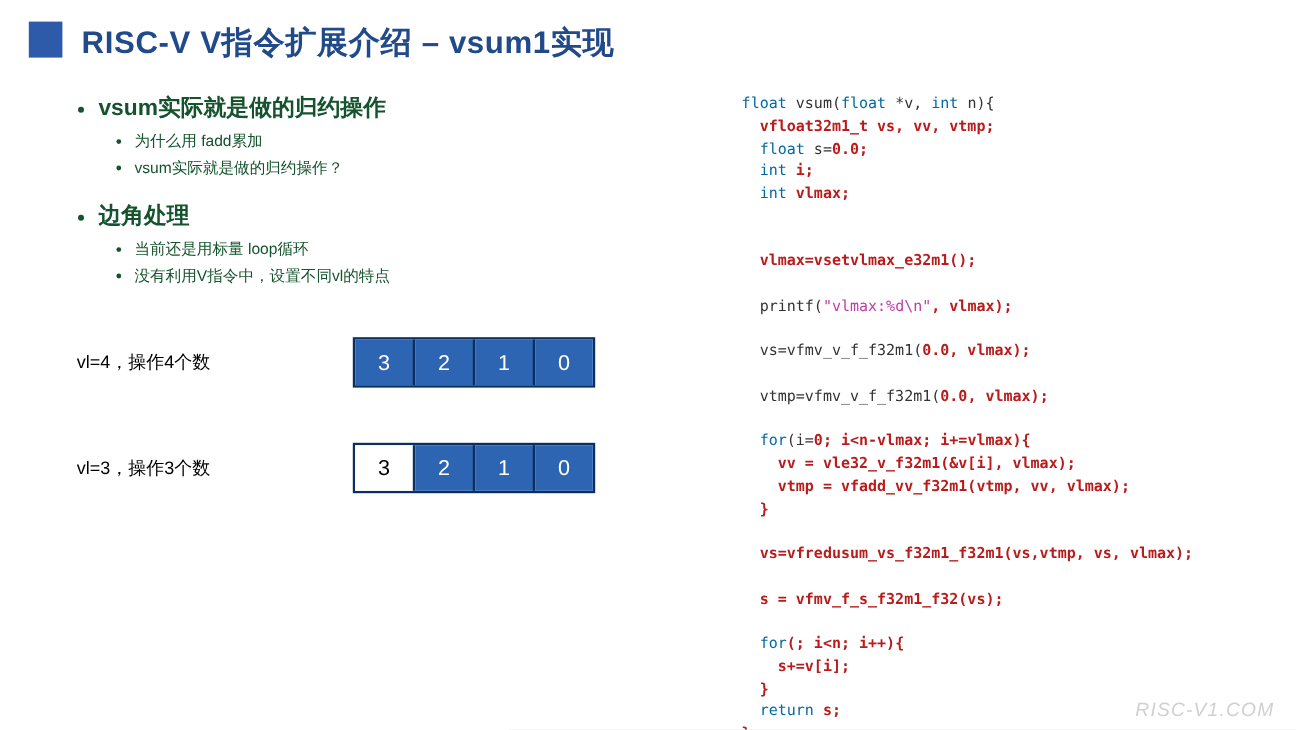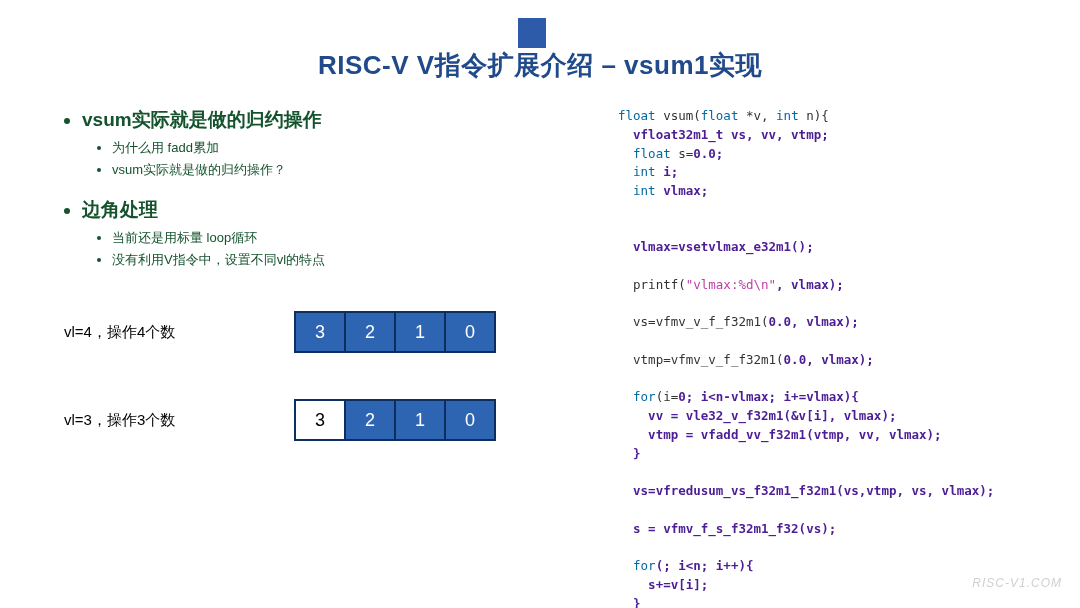--- a/index.html
+++ b/index.html
@@ -1,17 +1,17 @@
 <!DOCTYPE html>
 <html><head>
 <meta charset="utf-8">
 <style>
   body{margin:0;padding:0;background:#e5e5e5;font-family:"Microsoft YaHei","Heiti SC",Arial,sans-serif;}
   .slide{width:1080px;height:608px;background:#fff;position:relative;box-sizing:border-box;}
-  .titlebar{display:flex;align-items:center;padding:18px 24px 0 24px;flex-direction:column;}
+  .titlebar{display:flex;padding:18px 24px 0 24px;}
   .titlebar .accent{width:28px;height:30px;background:#2d5aa9;margin-right:16px;}
   .titlebar h1{font-size:26px;font-weight:700;color:#214a8a;margin:0;letter-spacing:0.5px;}
   .logo{position:absolute;top:18px;right:28px;}
   .logo .perfx{font-size:26px;font-weight:700;color:#2b2b2b;letter-spacing:-0.5px;}
   .logo .swoosh{position:absolute;top:-2px;left:58px;width:60px;height:14px;}
   .logo .lab{color:#3f73c2;}
   .content{display:flex;padding:24px 28px 0 64px;gap:24px;}
   .left{flex:0 0 530px;}
   .right{flex:1;min-width:0;}
   ul.outer{list-style:disc;margin:0;padding-left:18px;font-size:19px;font-weight:700;color:#14532d;}
@@ -22,22 +22,22 @@
   .vrow{display:flex;align-items:center;margin-bottom:46px;}
   .vlabel{width:230px;font-size:15px;}
   .cells{display:flex;border:2px solid #0c2f5f;}
   .cell{width:48px;height:38px;display:flex;align-items:center;justify-content:center;font-size:18px;border-right:2px solid #0c2f5f;}
   .cell:last-child{border-right:none;}
   .blue{background:#2d65b2;color:#fff;}
   .white{background:#fff;color:#000;}
   pre.code{font-family:Consolas,Menlo,monospace;font-size:12.5px;line-height:1.5;margin:0;white-space:pre;color:#333;}
   .k{color:#0369a1;}
   .s{color:#bd3fa5;}
-  .b{font-weight:700;color:#4c1d95;}
-  .watermark{position:absolute;right:18px;bottom:18px;font-size:12px;color:#d0d0d0;letter-spacing:1px;font-style:italic;}
+  .b{font-weight:700;color:#b91c1c;}
+  .watermark{position:absolute;right:18px;bottom:6px;font-size:16px;color:#d0d0d0;letter-spacing:1px;font-style:italic;}
 </style>
 </head>
 <body>
 
 <div class="slide">
   <div class="titlebar">
     <div class="accent"></div>
     <h1>RISC-V V指令扩展介绍 – vsum1实现</h1>
   </div>
 

